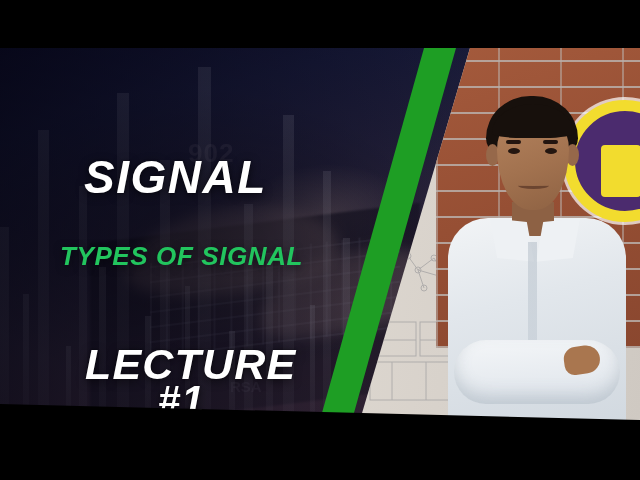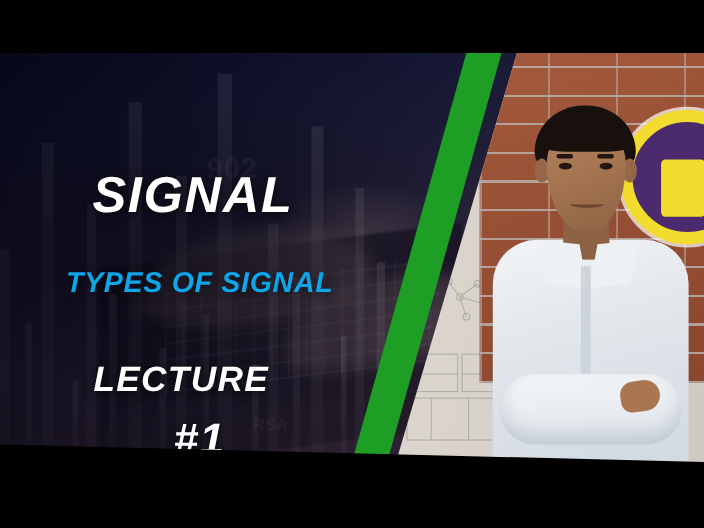--- a/index.html
+++ b/index.html
@@ -129,22 +129,22 @@
     letter-spacing:1.5px;
   }
   #subtitle-types {
     left:60px; top:193px;
     font-size:26px; line-height:30px;
     color:#22A52E;
     letter-spacing:.6px;
     text-shadow:0 2px 8px rgba(0,0,0,.55);
   }
   #lecture-word {
-    left:85px; top:274px;
-    font-size:32px; line-height:44px;
+    left:85px; top:294px;
+    font-size:43px; line-height:44px;
     letter-spacing:1.2px;
   }
   #lecture-number {
     left:158px; top:330px;
     font-size:40px; line-height:44px;
     letter-spacing:1.2px;
   }
 
   
   #green-band {
@@ -360,21 +360,21 @@
     <svg id="green-band" viewBox="0 0 640 372" preserveAspectRatio="none">
       <polygon points="424,0 456,0 352,372 320,372" fill="#1E9E24"></polygon>
     </svg>
 
     <svg id="bottom-wedge" viewBox="0 0 640 372" preserveAspectRatio="none">
       <polygon points="0,372 0,356 640,372" fill="#000"></polygon>
     </svg>
 
     <div id="copy">
       <div class="hl" id="title-signal">SIGNAL</div>
-      <div class="hl" id="subtitle-types" style="color: #0ea5e9;">TYPES OF SIGNAL</div>
+      <div class="hl" id="subtitle-types" style="color: #22c55e;">TYPES OF SIGNAL</div>
       <div class="hl" id="lecture-word">LECTURE</div>
       <div class="hl" id="lecture-number">#1</div>
     </div>
 
   </div>
 
   <div class="letterbox bottom"></div>
 
 </div>
 

